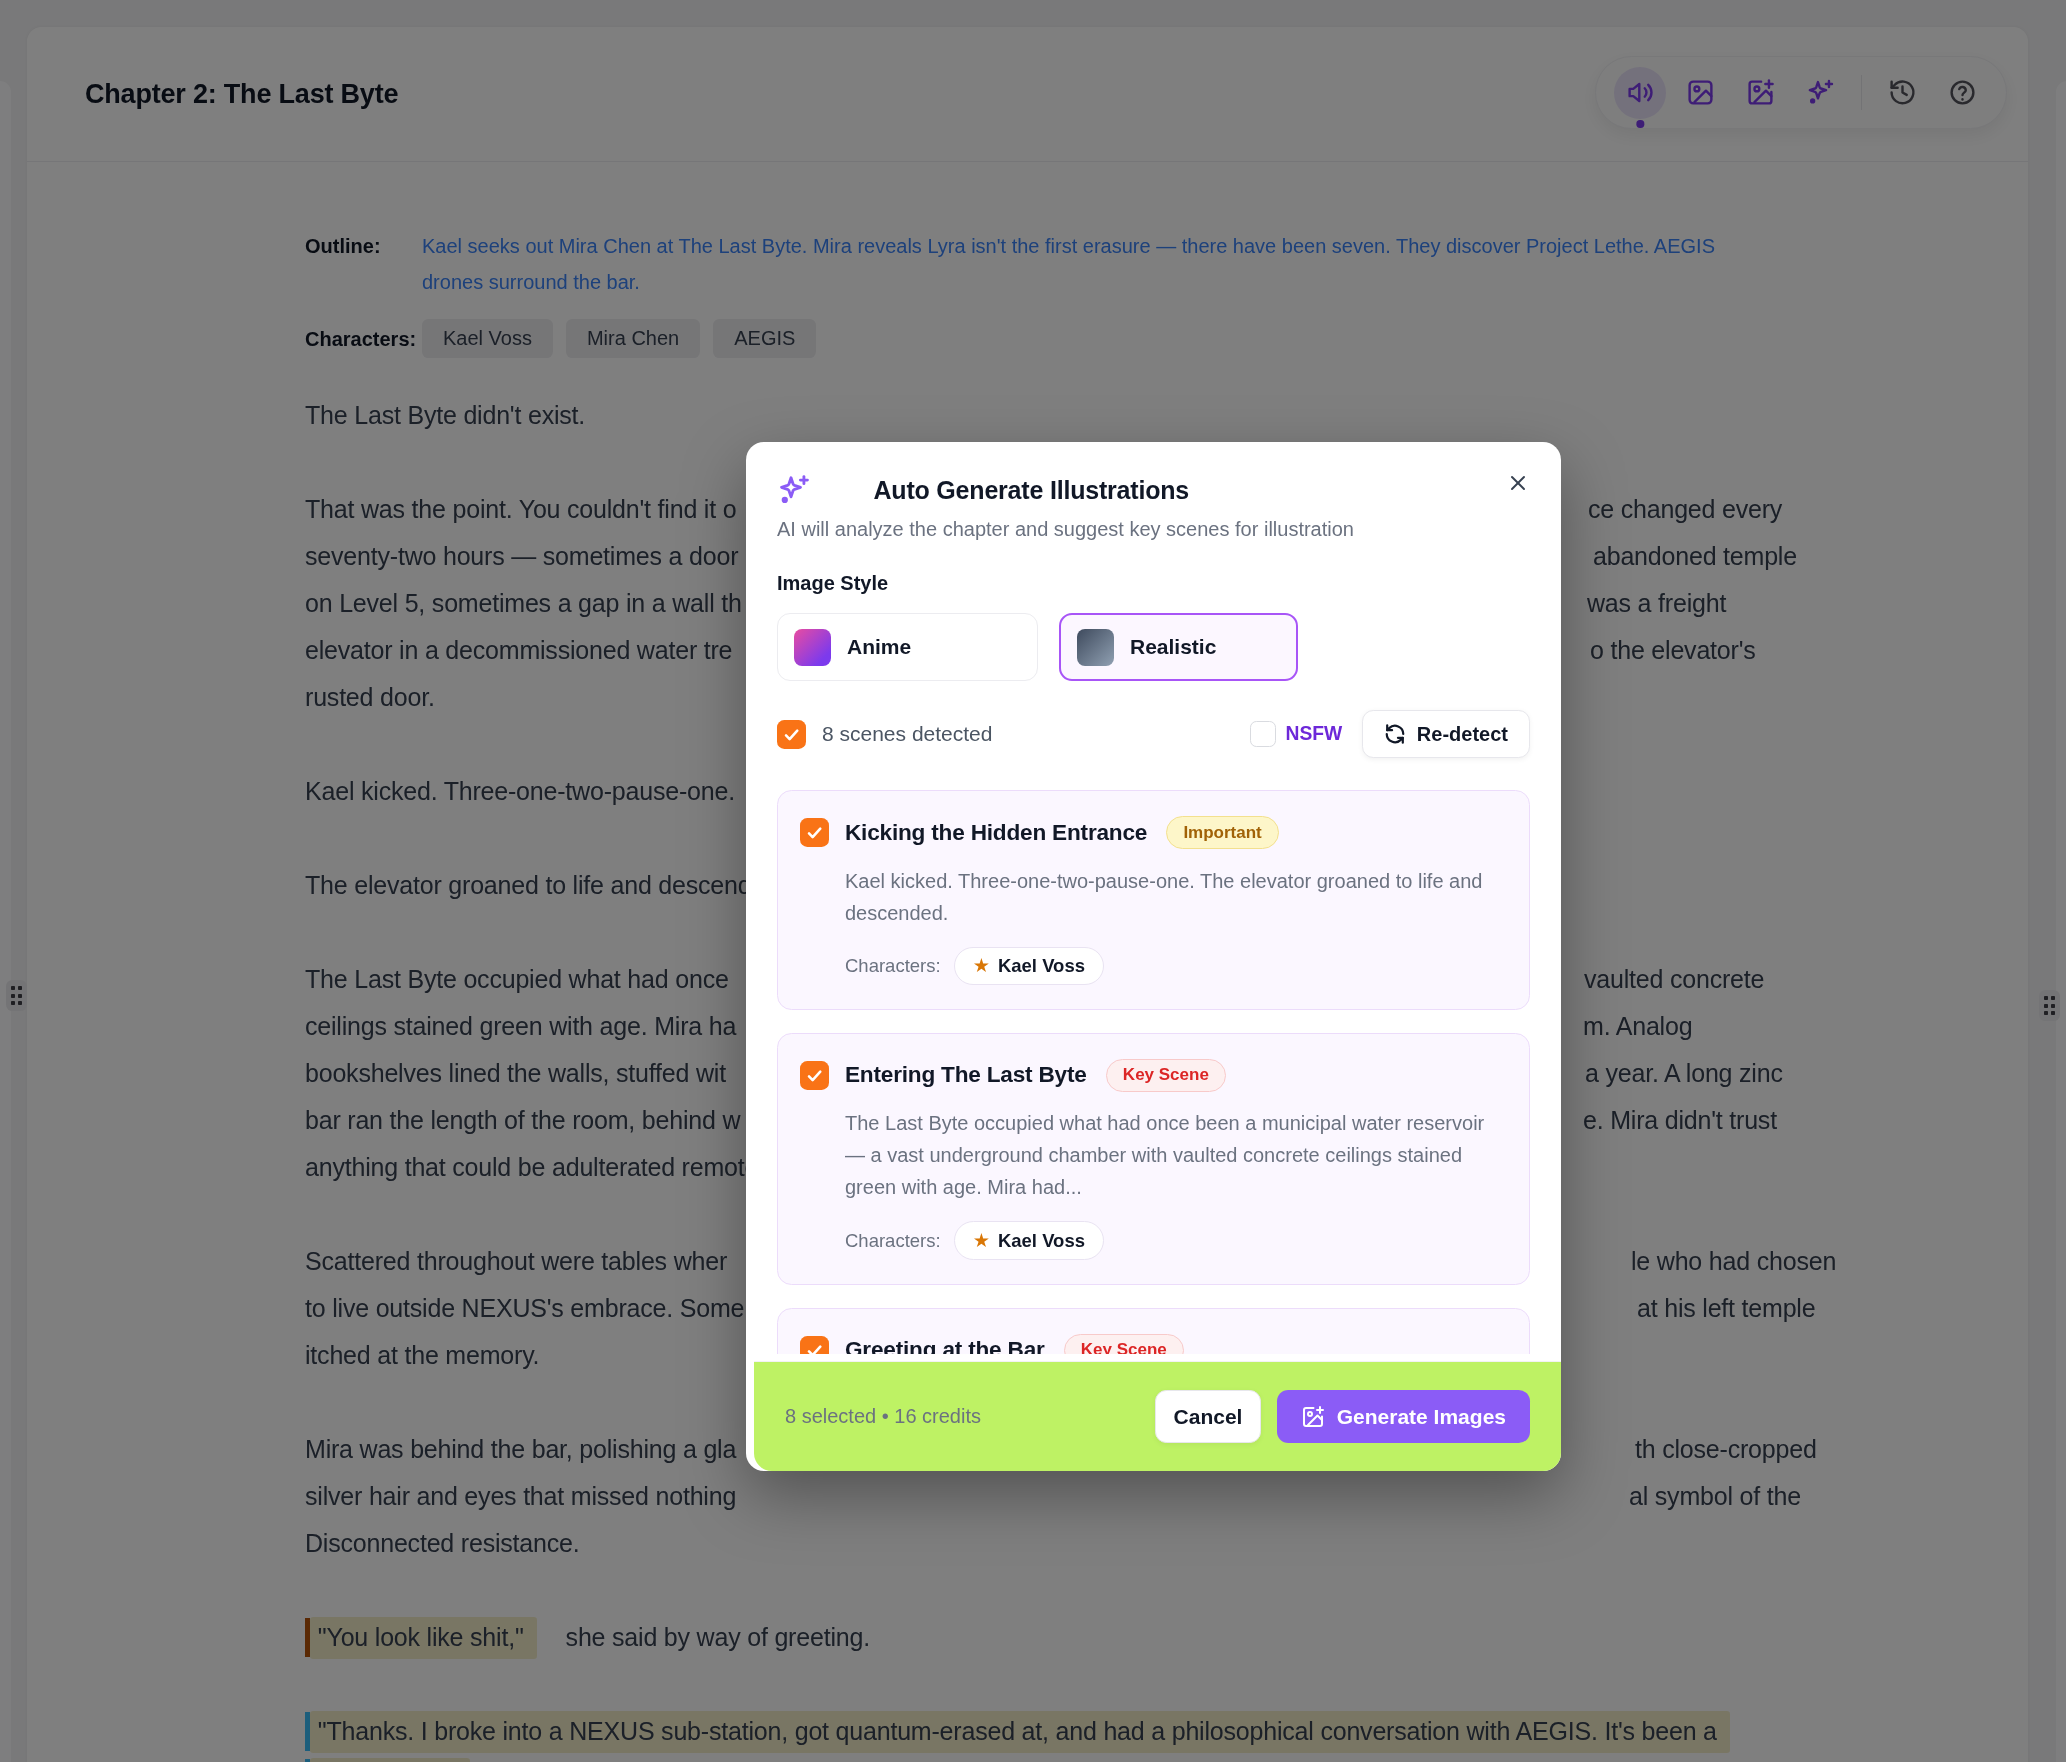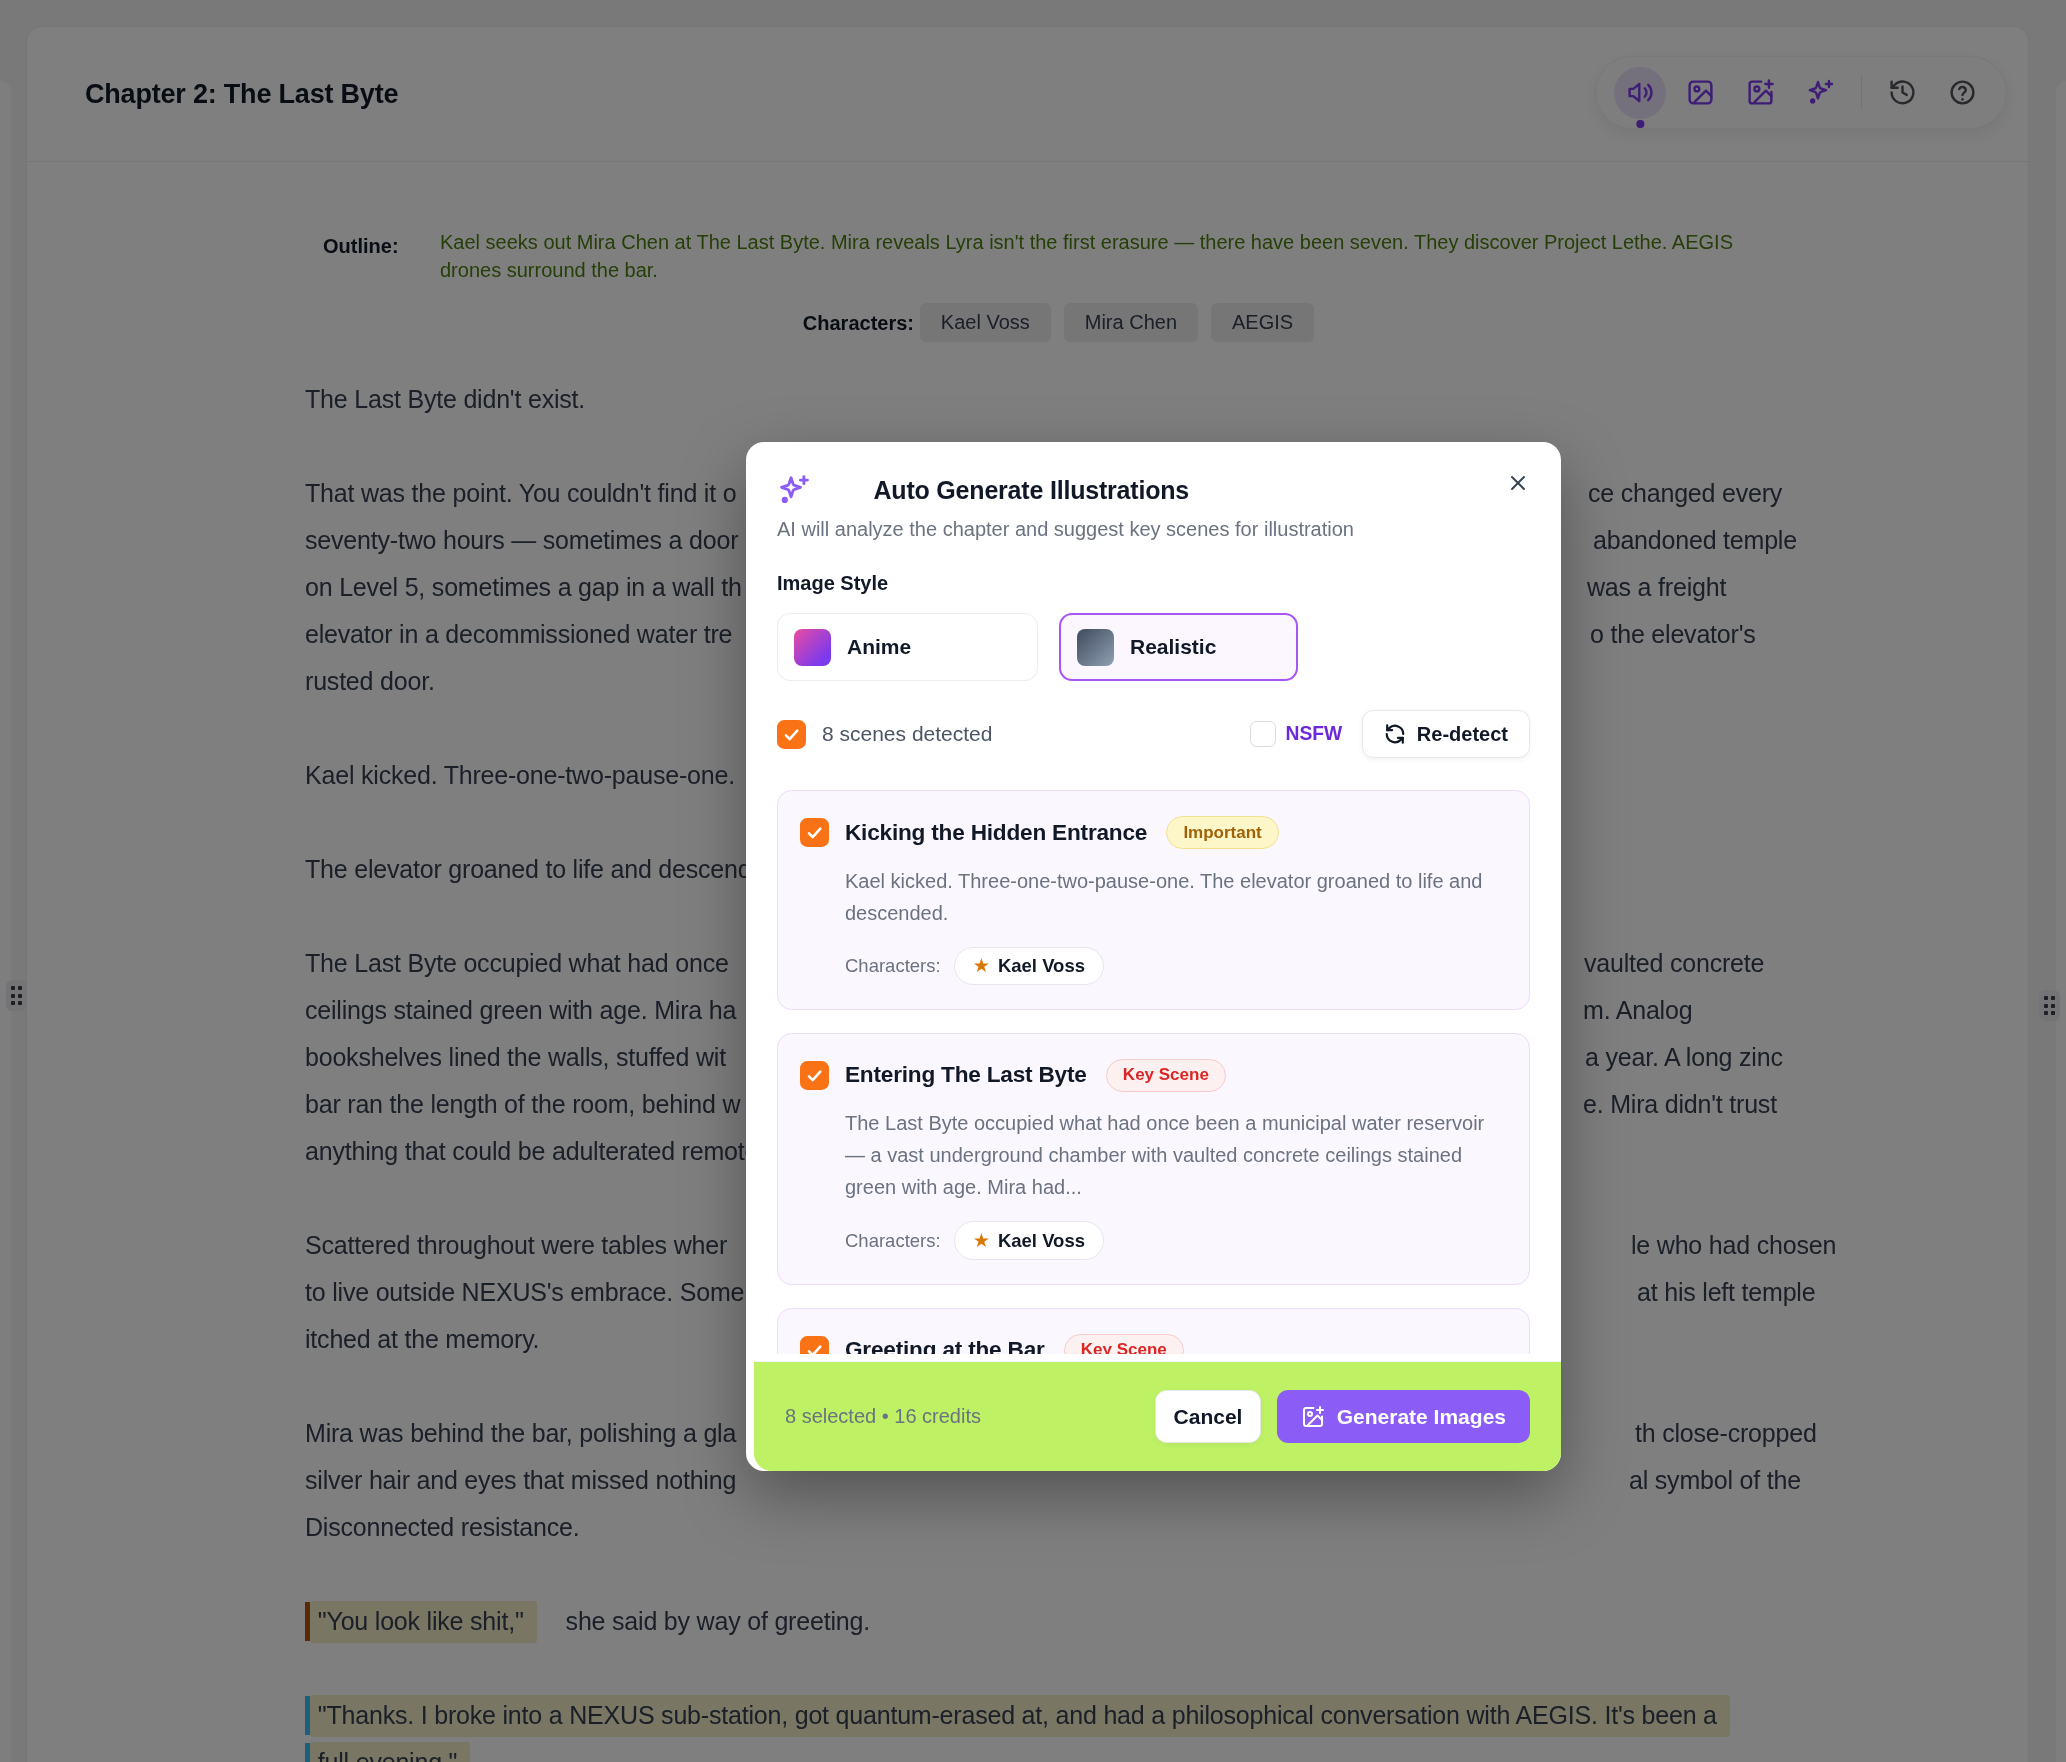--- a/index.html
+++ b/index.html
@@ -24,23 +24,23 @@
     display:flex; align-items:center; justify-content:center; position:relative; cursor:pointer; }
   .tb-btn svg { width:29px; height:29px; }
   .tb-btn.purple { color:#7c3aed; }
   .tb-btn.gray { color:#52525b; }
   .tb-btn.active { background:#e9e2f9; }
   .tb-btn.active::after { content:""; position:absolute; bottom:-9px; left:50%;
     transform:translateX(-50%); width:7.3px; height:7.3px; border-radius:50%; background:#7c3aed; }
   .tb-divider { width:0.8px; height:35px; background:#e6e6ea; margin:0 6.4px; }
 
   .doc-content { position:absolute; left:278px; top:161px; width:1507px; }
-  .meta-row { display:flex; margin-top:40px;justify-content:center; }
+  .meta-row { display:flex; margin-top:40px; }
   .meta-label { flex:none; width:117px; font-size:20px; font-weight:700; color:#111827; line-height:36px; }
-  .outline-text { font-size:20px; color:#4d7c0f; line-height:28px; max-width:1354px; }
+  .outline-text { font-size:20px; color:#3b82f6; line-height:36px; max-width:1354px; }
   .chars-row { display:flex; align-items:center; margin-top:19.3px; }
   .chars-chips { display:flex; gap:13px; }
   .chip { background:#ececef; border-radius:6.4px; padding:8px 21px; font-size:20px; color:#374151; }
 
   .doc-body { margin-top:34px; font-size:25px; color:#374151; letter-spacing:-0.2px; }
   .para { margin-bottom:47px; }
   .bline { position:relative; height:47px; white-space:nowrap; }
   .bline span { position:absolute; top:0; line-height:47px; }
   .frag-left { left:0; }
 

